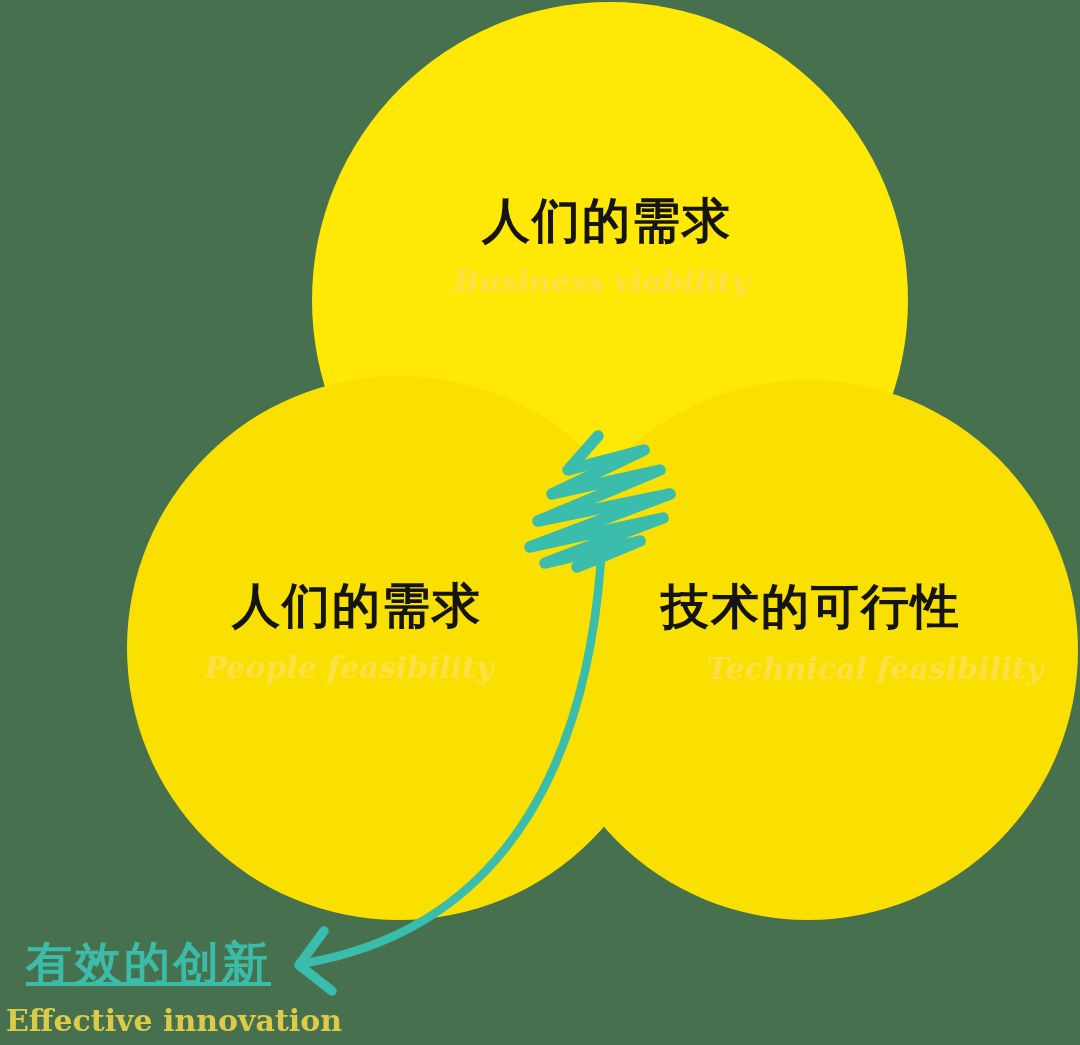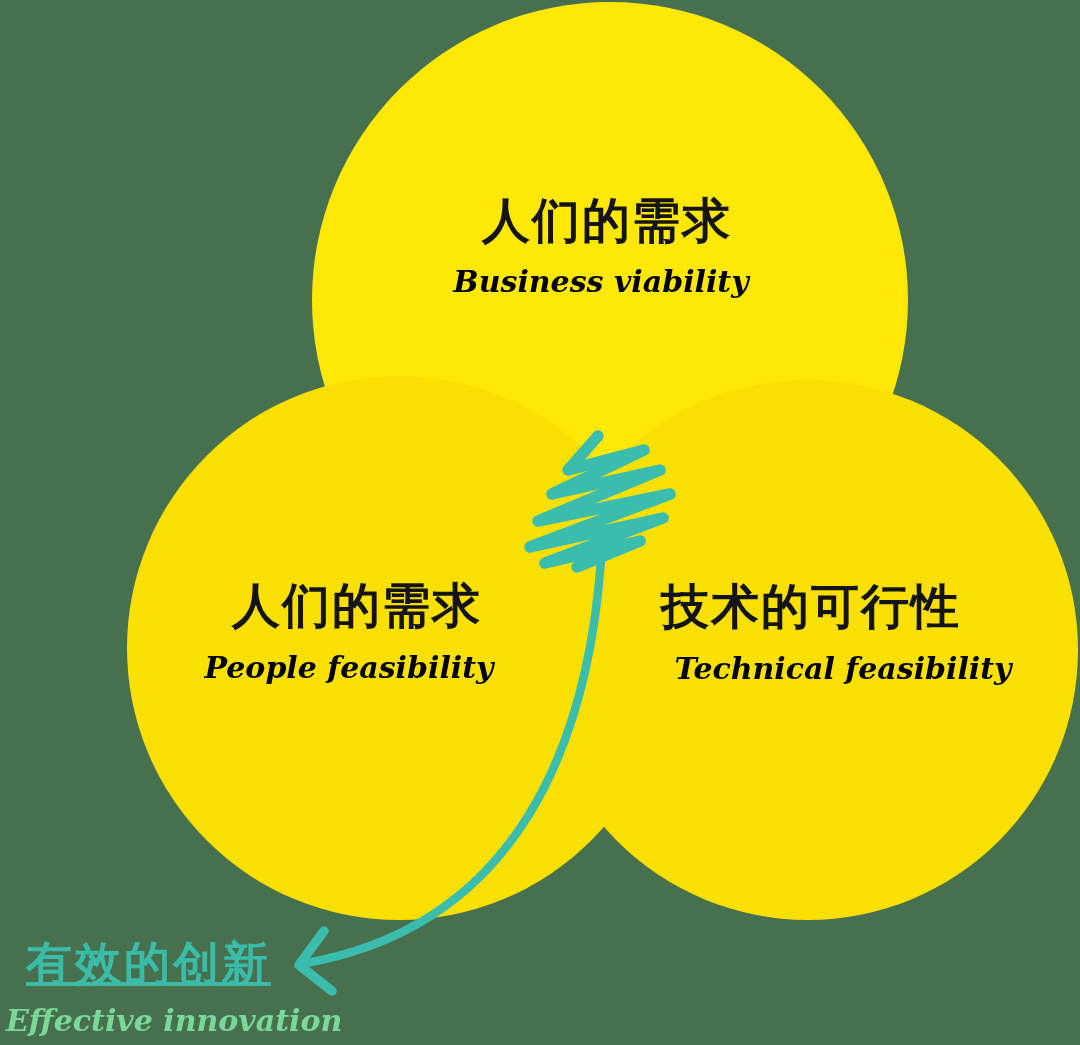--- a/index.html
+++ b/index.html
@@ -31,52 +31,51 @@
     font-family: "Liberation Sans", "DejaVu Sans", sans-serif;
     font-weight: 700;
     color: #141414;
     letter-spacing: 2px;
   }
 
   .en {
     font-family: "DejaVu Serif", "Liberation Serif", serif;
     font-weight: 700;
     font-style: italic;
-    color: #000000;
+    color: #fde047;
   }
 
   .zh-business { left: 607px; top: 221px; font-size: 48px; }
   .en-business { left: 601px; top: 281px; font-size: 30px; }
 
   .zh-people { left: 357px; top: 606px; font-size: 48px; }
   .en-people { left: 349px; top: 667px; font-size: 30px; }
 
   .zh-technology { left: 811px; top: 607px; font-size: 48px; }
-  .en-technology { left: 843px; top: 668px; font-size: 30px; font-style: italic; }
+  .en-technology { left: 875px; top: 668px; font-size: 30px; font-style: italic; }
 
   .result-zh {
     position: absolute;
     left: 26px; top: 933px;
     font-family: "Liberation Sans", "DejaVu Sans", sans-serif;
     font-weight: 700;
     font-size: 46px;
     letter-spacing: 3px;
     color: #3BBCA8;
     white-space: nowrap;
     text-decoration: underline;
   }
 
   .result-en {
     position: absolute;
     left: 6px; top: 1003px;
     font-family: "DejaVu Serif", "Liberation Serif", serif;
     font-weight: 700;
-    font-style: italic;
     font-size: 30px;
-    color: #86efac;
+    color: #fde047;
     opacity: 0.82;
     white-space: nowrap;
   }
 </style>
 </head>
 <body>
 
 <div class="stage">
 
   <svg class="venn-svg" viewBox="0 0 1080 1045" xmlns="http://www.w3.org/2000/svg">

